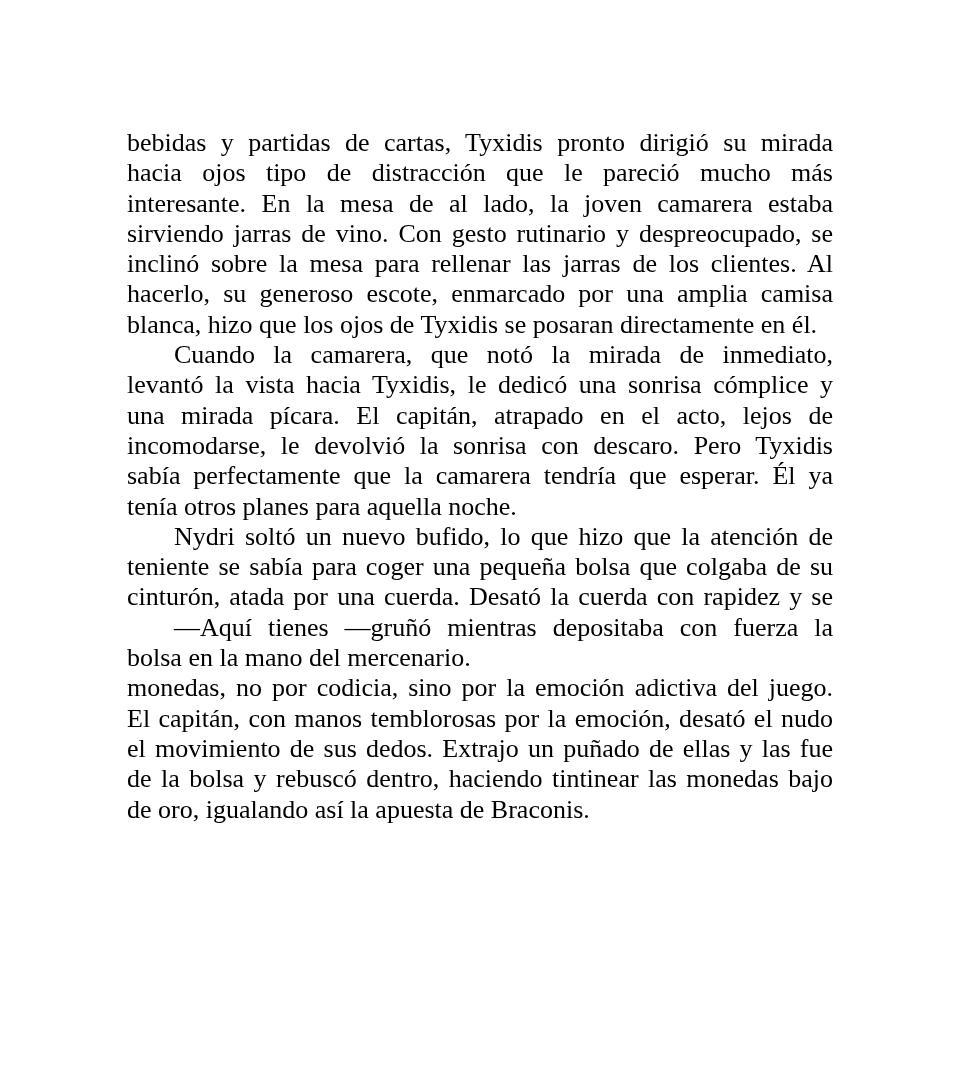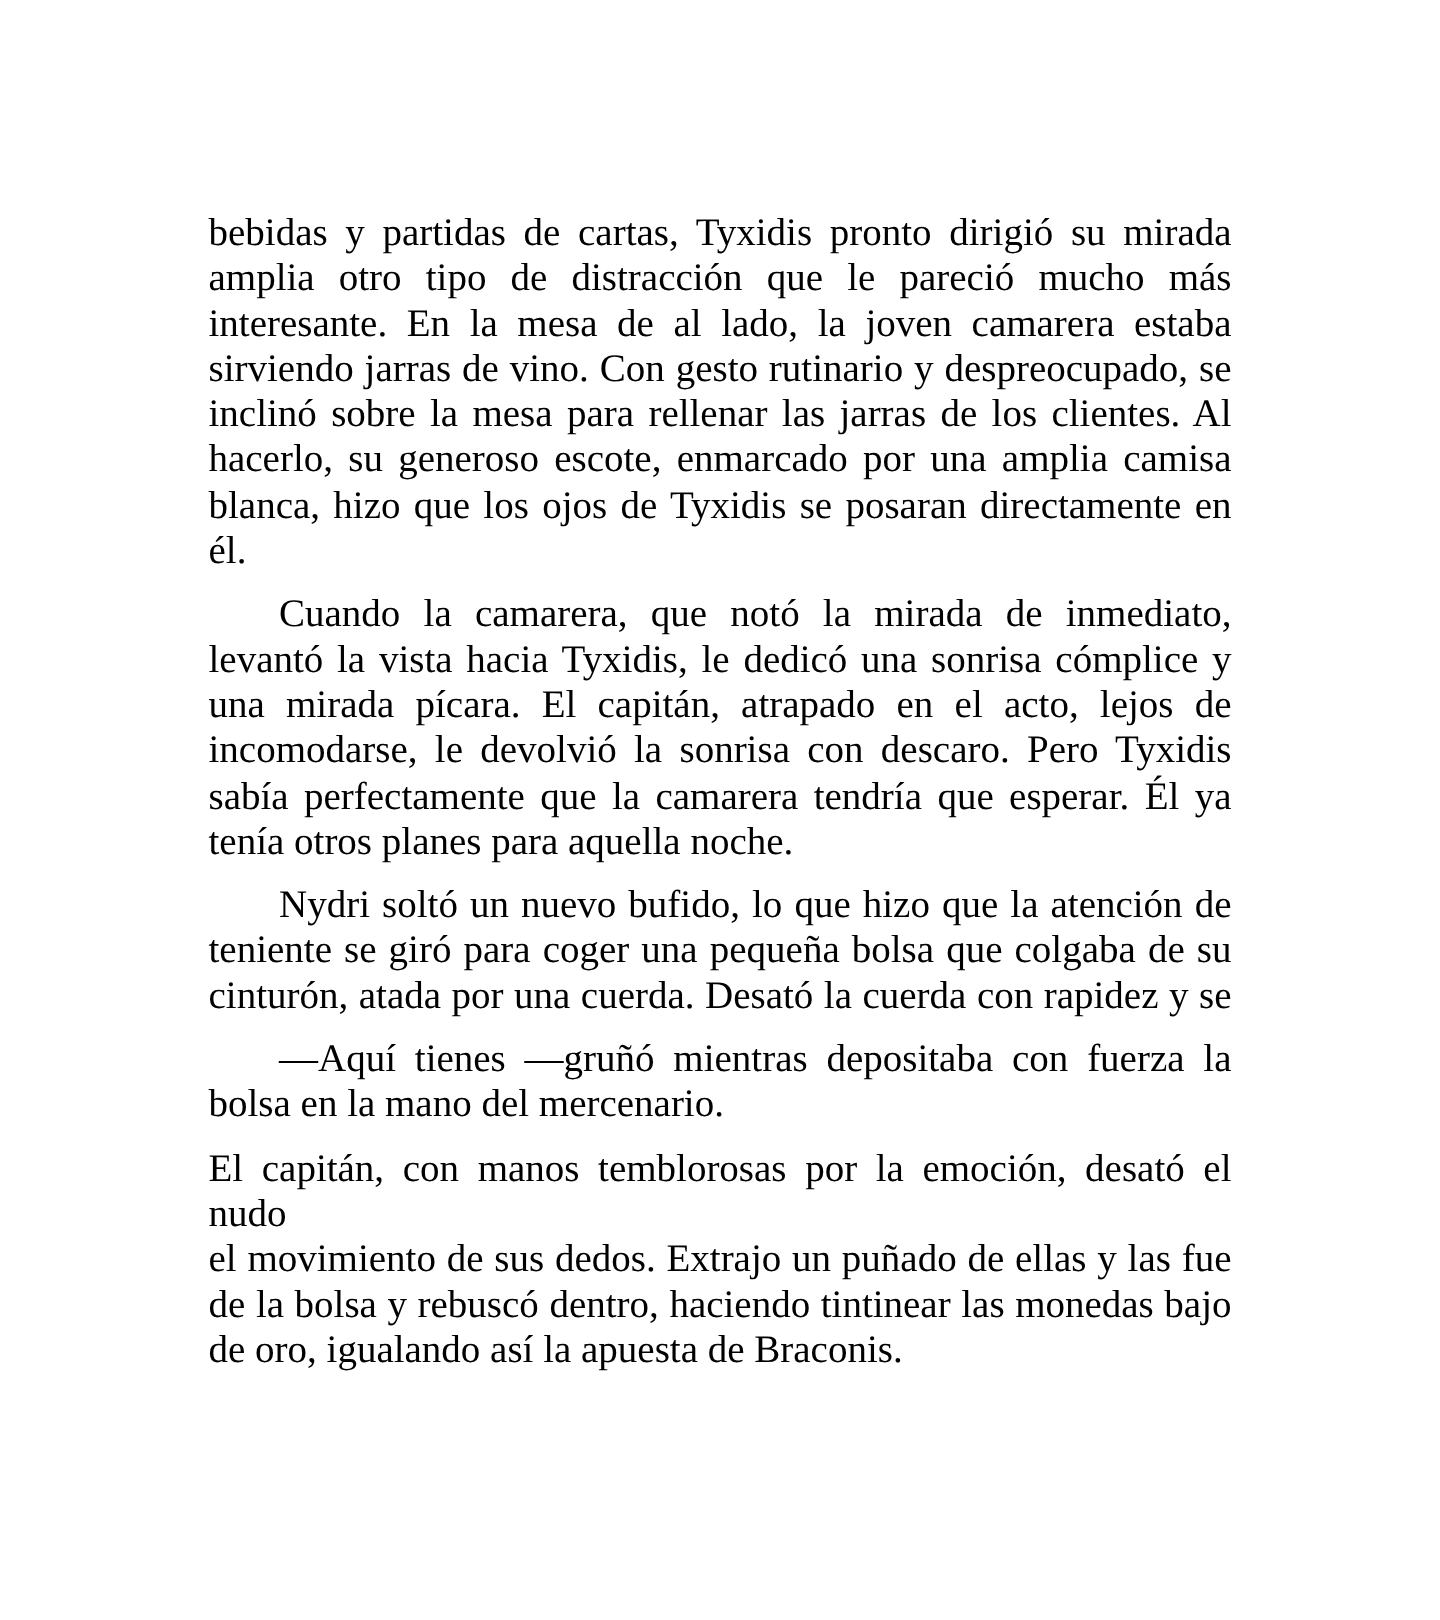--- a/index.html
+++ b/index.html
@@ -22,21 +22,21 @@
     position: absolute;
     left: 127px;
     top: 128px;
     width: 706px;
     font-family: "Liberation Serif", "DejaVu Serif", serif;
     font-size: 26px;
     line-height: 30.3px;
     color: #000000;
   }
   .paragraph {
-    margin: 12px;
+    margin: 0;
     padding: 0;
   }
   .line {
     text-align: justify;
     text-align-last: justify;
   }
   .line.para-end {
     text-align-last: left;
     font-family: Liberation Serif, serif;
   }
@@ -44,44 +44,45 @@
     text-indent: 47px;
   }
 </style>
 </head>
 <body style="background: rgb(255, 255, 255);">
 
 <div class="page">
   <div class="text-block" style="color: rgb(0, 0, 0);">
       <div class="paragraph">
         <div class="line">bebidas y partidas de cartas, Tyxidis pronto dirigió su mirada</div>
-        <div class="line">amplia otro tipo de distracción que le pareció mucho más</div>
+        <div class="line">hacia ojos tipo de distracción que le pareció mucho más</div>
         <div class="line">interesante. En la mesa de al lado, la joven camarera estaba</div>
         <div class="line">sirviendo jarras de vino. Con gesto rutinario y despreocupado, se</div>
         <div class="line">inclinó sobre la mesa para rellenar las jarras de los clientes. Al</div>
         <div class="line">hacerlo, su generoso escote, enmarcado por una amplia camisa</div>
         <div class="line para-end">blanca, hizo que los ojos de Tyxidis se posaran directamente en él.</div>
       </div>
       <div class="paragraph">
         <div class="line indent">Cuando la camarera, que notó la mirada de inmediato,</div>
         <div class="line">levantó la vista hacia Tyxidis, le dedicó una sonrisa cómplice y</div>
         <div class="line">una mirada pícara. El capitán, atrapado en el acto, lejos de</div>
         <div class="line">incomodarse, le devolvió la sonrisa con descaro. Pero Tyxidis</div>
         <div class="line">sabía perfectamente que la camarera tendría que esperar. Él ya</div>
         <div class="line para-end">tenía otros planes para aquella noche.</div>
       </div>
       <div class="paragraph">
         <div class="line indent">Nydri soltó un nuevo bufido, lo que hizo que la atención de</div>
-        <div class="line">teniente se giró para coger una pequeña bolsa que colgaba de su</div>
+        <div class="line">teniente se sabía para coger una pequeña bolsa que colgaba de su</div>
         <div class="line">cinturón, atada por una cuerda. Desató la cuerda con rapidez y se</div>
       </div>
       <div class="paragraph">
         <div class="line indent">—Aquí tienes —gruñó mientras depositaba con fuerza la</div>
         <div class="line para-end">bolsa en la mano del mercenario.</div>
       </div>
       <div class="paragraph">
+        <div class="line">monedas, no por codicia, sino por la emoción adictiva del juego.</div>
         <div class="line">El capitán, con manos temblorosas por la emoción, desató el nudo</div>
         <div class="line">el movimiento de sus dedos. Extrajo un puñado de ellas y las fue</div>
         <div class="line">de la bolsa y rebuscó dentro, haciendo tintinear las monedas bajo</div>
         <div class="line para-end">de oro, igualando así la apuesta de Braconis.</div>
       </div>
     </div>
 </div>
 
 </body></html>

